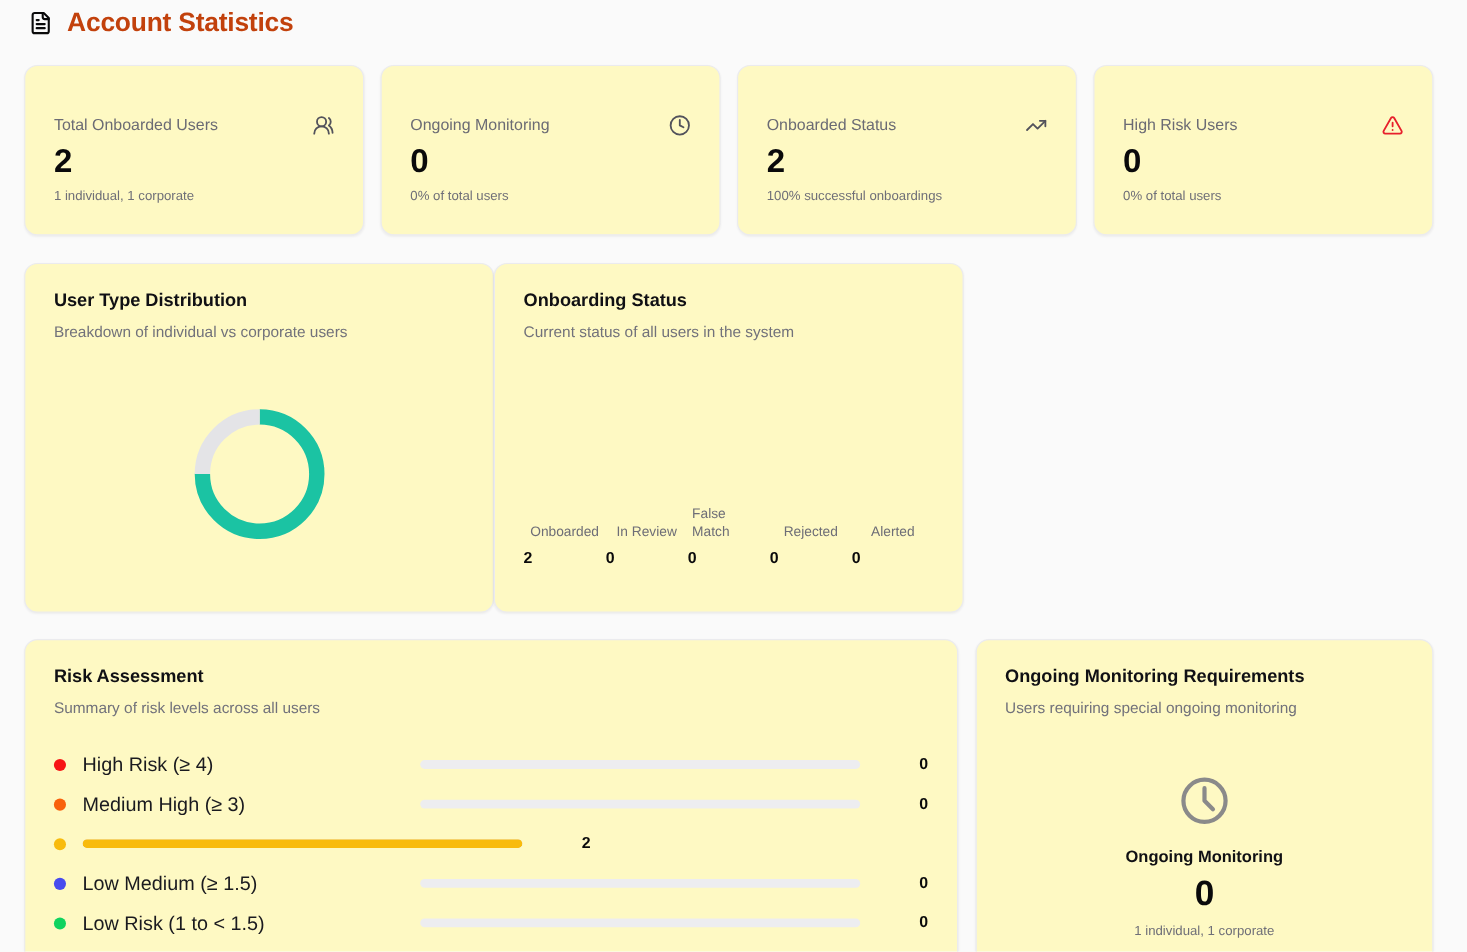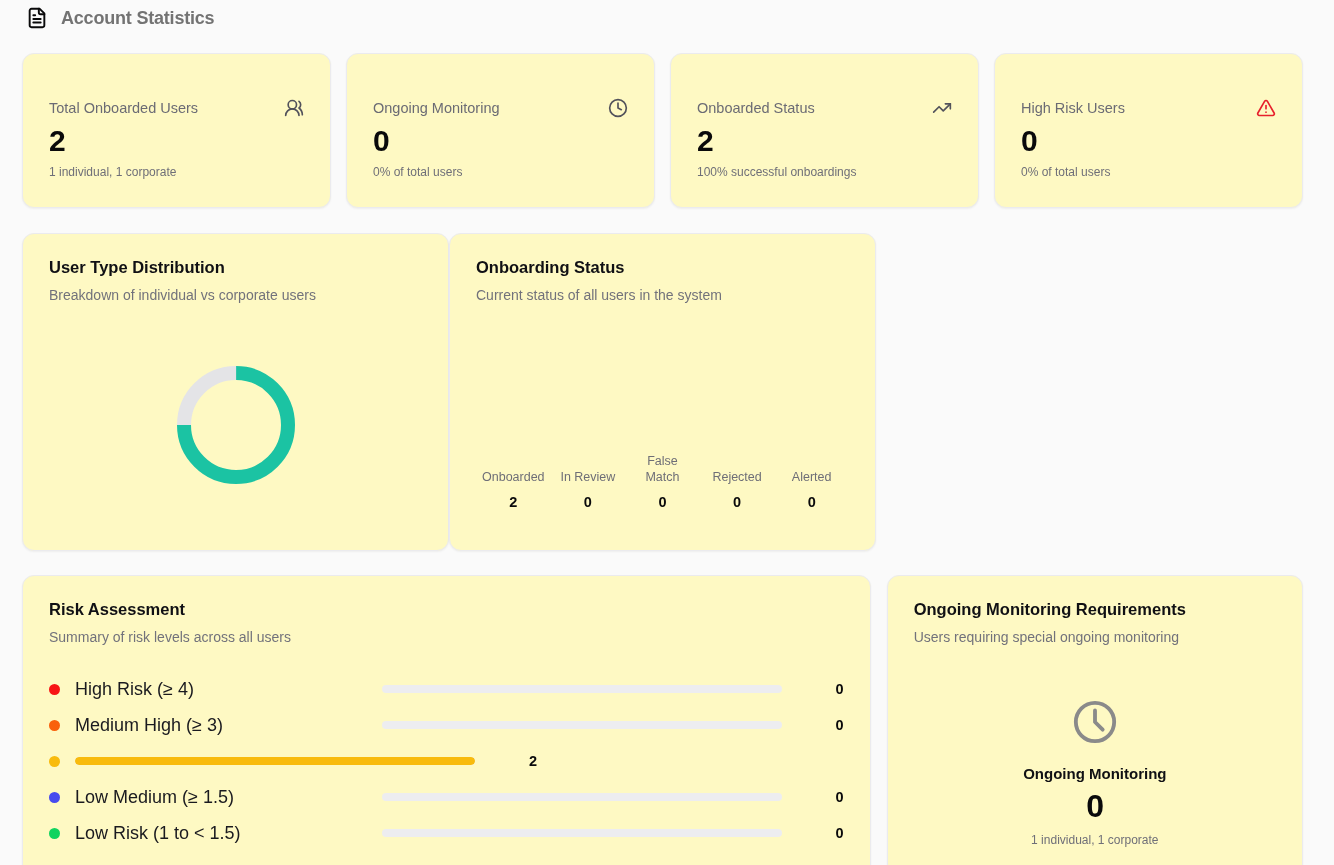--- a/index.html
+++ b/index.html
@@ -5,21 +5,21 @@
   * { box-sizing: border-box; margin: 0; padding: 0; }
   html, body { width: 1334px; height: 865px; overflow: hidden; }
   body {
     background: #fafafa;
     font-family: "Liberation Sans", sans-serif;
     color: #0a0a0b;
   }
   .page { padding: 7px 31px 0 22px; }
 
   .header { display: flex; align-items: center; gap: 13px; padding-left: 4px; }
-  .header .title { font-size: 18px; font-weight: 700; letter-spacing: -0.2px; color: #737373; }
+  .header .title { font-size: 24px; font-weight: 700; letter-spacing: -0.2px; color: #c2410c; }
 
   .card {
     background: #fef9c3;
     border: 1px solid #ebebee;
     border-radius: 12px;
     box-shadow: 0 1px 2px rgba(0,0,0,0.05);
   }
 
   
   .stats-grid { display: grid; grid-template-columns: repeat(4,1fr); gap: 15px; margin-top: 24px; }
@@ -33,21 +33,21 @@
 
   
   .charts-grid { display: grid; grid-template-columns: repeat(3,1fr); margin-top: 25px; }
   .chart-card { height: 318px; padding: 24px 26px; display: flex; flex-direction: column; }
   .card-title { font-size: 16.5px; font-weight: 700; color: #101014; }
   .card-sub { margin-top: 10px; font-size: 14px; color: #72727b; }
   .chart-area { flex: 1; margin-top: 20px; display: flex; align-items: center; justify-content: center; }
 
   
   .status-row { margin-top: auto; display: flex; padding-bottom: 16px; }
-  .status-col { flex: 1; text-align: center; }
+  .status-col { flex: 1; text-align: left; }
   .status-label { font-size: 12.5px; color: #6e6e77; line-height: 1.3; min-height: 33px;
                   display: flex; align-items: flex-end; justify-content: center; padding: 0 4px; }
   .status-value { margin-top: 9px; font-size: 14.5px; font-weight: 700; color: #0a0a0b; }
 
   
   .bottom-grid { display: grid; grid-template-columns: repeat(3,1fr); gap: 16px; margin-top: 24px; }
   .span2 { grid-column: span 2; }
   .bottom-card { height: 312px; padding: 24px 26px; display: flex; flex-direction: column; }
 
   .risk-rows { margin-top: 26px; }

